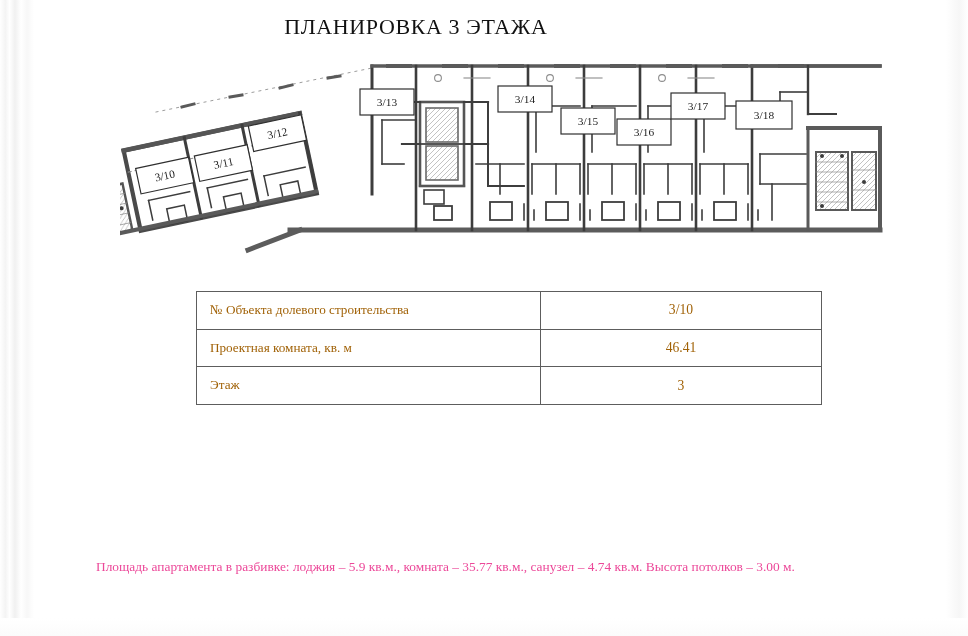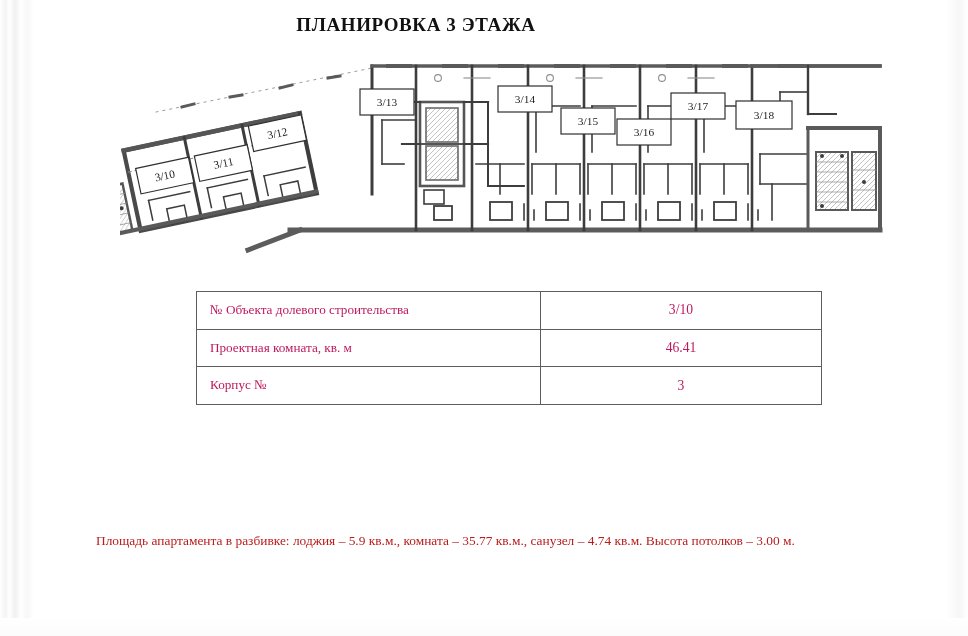--- a/index.html
+++ b/index.html
@@ -28,36 +28,36 @@
   .scan-edge-bottom{
     position:absolute;left:0;bottom:0;width:968px;height:18px;
     background:linear-gradient(to top,#fbfbfb 0%,#ffffff 100%);
     pointer-events:none;
   }
 
   
   .doc-title{
     position:absolute;left:0;top:14px;width:832px;
     text-align:center;
-    font-size:19px;font-weight:bold;letter-spacing:.6px;
+    font-size:22px;font-weight:normal;letter-spacing:.6px;
     color:#111;
   }
 
   
   .plan-stage{
     position:absolute;left:120px;top:44px;width:780px;height:232px;
   }
   .plan-stage svg{display:block;}
 
   
   .spec-table{
     position:absolute;left:196px;top:291px;width:626px;
     border-collapse:collapse;
     font-size:13.2px;
-    color:#be185d;
+    color:#a16207;
   }
   .spec-table td{
     border:1px solid #5d5d5d;
     padding:0;
     vertical-align:middle;
     background:#fff;
   }
   .spec-table td.label{
     width:338px;
     padding:9px 10px 9px 13px;
@@ -68,24 +68,24 @@
     width:286px;
     text-align:center;
     font-size:13.6px;
     padding:9px 6px;
   }
   .spec-table tr.tall td{height:44px;}
   .numero{white-space:nowrap;}
 
   
   .footnote{
-    position:absolute;left:96px;top:531px;width:860px;
+    position:absolute;left:96px;top:557px;width:860px;
     font-size:13.4px;line-height:1.56;
     text-align:left;
-    color:#b91c1c;
+    color:#ec4899;
   }
 
   
   text.unit-label{
     font-family:"Liberation Serif","DejaVu Serif",serif;
     font-size:11.4px;
     fill:#1d1d1d;
   }
 </style>
 </head>
@@ -327,19 +327,19 @@
   <tbody>
     <tr>
       <td class="label"><span class="numero">№</span> Объекта долевого строительства</td>
       <td class="value">3/10</td>
     </tr>
     <tr>
       <td class="label">Проектная комната, кв. м</td>
       <td class="value">46.41</td>
     </tr>
     <tr>
-      <td class="label">Корпус №</td>
+      <td class="label">Этаж</td>
       <td class="value">3</td>
     </tr>
   </tbody>
 </table>
 
 <div class="footnote">Площадь апартамента в разбивке: лоджия – 5.9 кв.м., комната – 35.77 кв.м., санузел – 4.74 кв.м. Высота потолков – 3.00 м.</div>
 
 </body></html>

